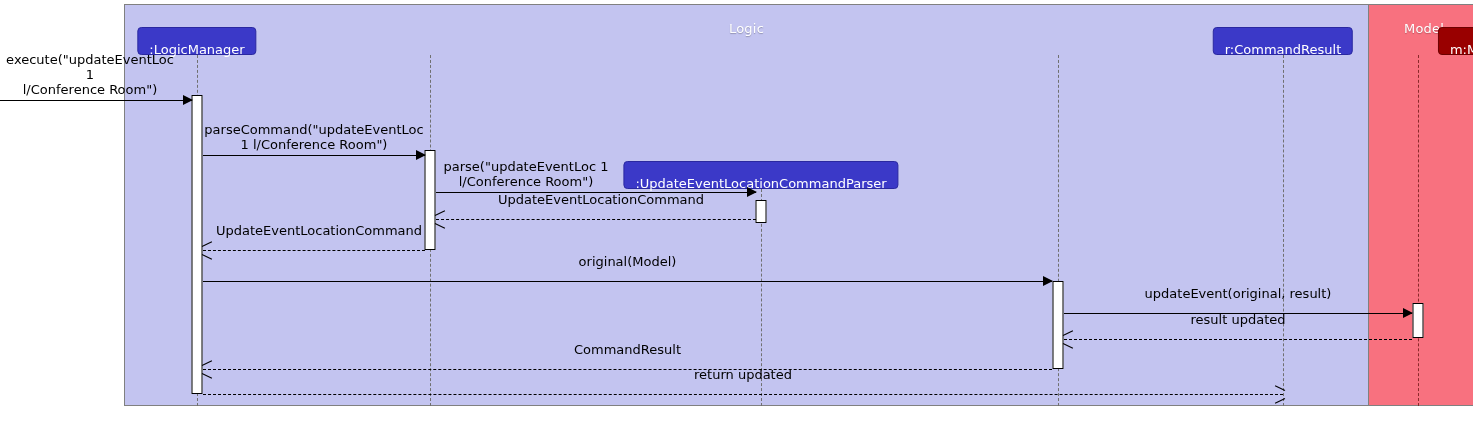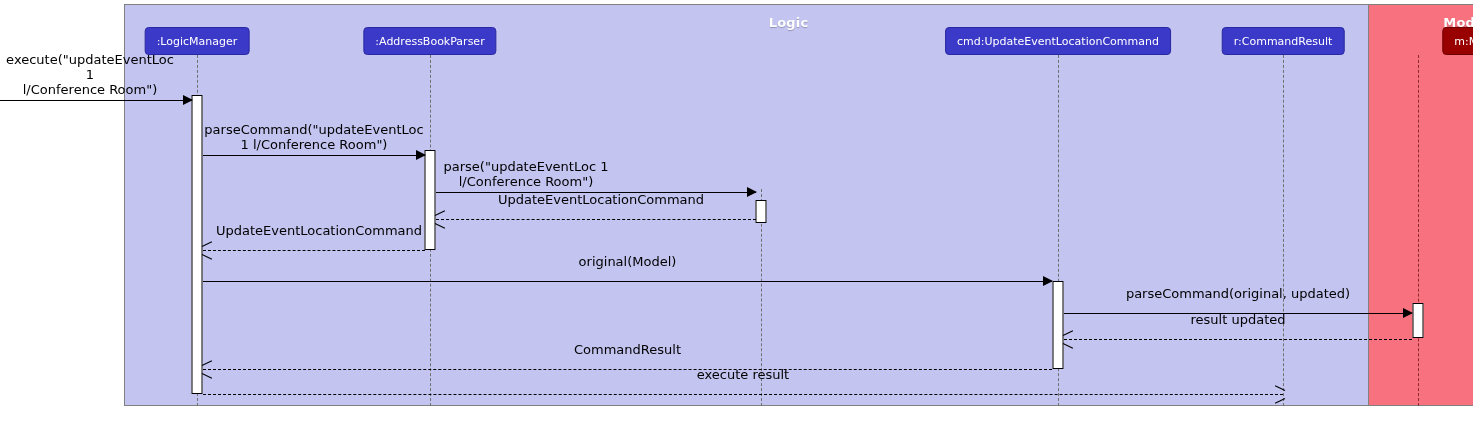--- a/index.html
+++ b/index.html
@@ -33,40 +33,39 @@
   .frame-model {
     left: 1368px;
     top: 4px;
     width: 112px;
     height: 402px;
     background: #f8717f;
     border: 1px solid #808080;
   }
   .frame-label {
     position: absolute;
-    top: 10px;
+    top: 16px;
     width: 100%;
     text-align: center;
     color: #ffffff;
     font-size: 13px;
-    font-weight: bold;
+    font-weight: normal;
     letter-spacing: 0.2px;
     text-shadow: 0 1px 1px rgba(0,0,0,0.25);
-    margin-left: 42px;
   }
   
   .participant {
     position: absolute;
     box-sizing: border-box;
     height: 28px;
     line-height: 28px;
-    padding: 0 11px;
+    padding: 8px 11px;
     border-radius: 4px;
     color: #ffffff;
-    font-size: 11px;
+    font-size: 13px;
     white-space: nowrap;
     text-align: center;
     transform: translateX(-50%);
   }
   .participant.logic-p {
     background: #3b39c8;
     border: 1px solid #2a28a0;
   }
   .participant.model-p {
     background: #990000;
@@ -177,22 +176,21 @@
   </div>
 
   <div class="lifeline" style="left:197px; top:55px; height:351px;"></div>
   <div class="lifeline" style="left:430px; top:55px; height:351px;"></div>
   <div class="lifeline" style="left:761px; top:189px; height:217px;"></div>
   <div class="lifeline" style="left:1058px; top:55px; height:351px;"></div>
   <div class="lifeline" style="left:1283px; top:55px; height:351px;"></div>
   <div class="lifeline model-ll" style="left:1418px; top:55px; height:351px;"></div>
 
   <div class="participant logic-p" style="left:197px; top:27px;">:LogicManager</div>
-  <div class="participant logic-p" style="left:430px; top:27px;">:AddressBookParser</div>
-  <div class="participant logic-p" style="left:1058px; top:27px;">cmd:UpdateEventLocationCommand</div>
+  <div class="participant logic-p" style="left:761px; top:161px;">:UpdateEventLocationCommandParser</div>
   <div class="participant logic-p" style="left:1283px; top:27px;">r:CommandResult</div>
   <div class="participant model-p" style="left:1478px; top:27px;">m:Model</div>
 
   <div class="activation" style="left:197px; top:95px; height:299px;"></div>
   <div class="activation" style="left:430px; top:150px; height:100px;"></div>
   <div class="activation" style="left:761px; top:200px; height:23px;"></div>
   <div class="activation" style="left:1058px; top:281px; height:88px;"></div>
   <div class="activation" style="left:1418px; top:303px; height:35px;"></div>
 
   <div class="msg" style="left:0px; top:100px; width:192px;">
@@ -230,34 +228,34 @@
 
   <div class="msg" style="left:203px; top:281px; width:849px;">
     <div class="line"></div>
     <div class="head right"></div>
     <div class="label">original(Model)</div>
   </div>
 
   <div class="msg" style="left:1064px; top:313px; width:348px;">
     <div class="line"></div>
     <div class="head right"></div>
-    <div class="label">parseCommand(original, updated)</div>
+    <div class="label">updateEvent(original, result)</div>
   </div>
 
   <div class="msg dashed" style="left:1064px; top:339px; width:348px;">
     <div class="line"></div>
     <div class="head open-left"></div>
     <div class="label">result updated</div>
   </div>
 
   <div class="msg dashed" style="left:203px; top:369px; width:849px;">
     <div class="line"></div>
     <div class="head open-left"></div>
     <div class="label">CommandResult</div>
   </div>
 
   <div class="msg dashed" style="left:203px; top:394px; width:1080px;">
     <div class="line"></div>
     <div class="head open-right"></div>
-    <div class="label">execute result</div>
+    <div class="label">return updated</div>
   </div>
 
 </div>
 
 </body></html>

